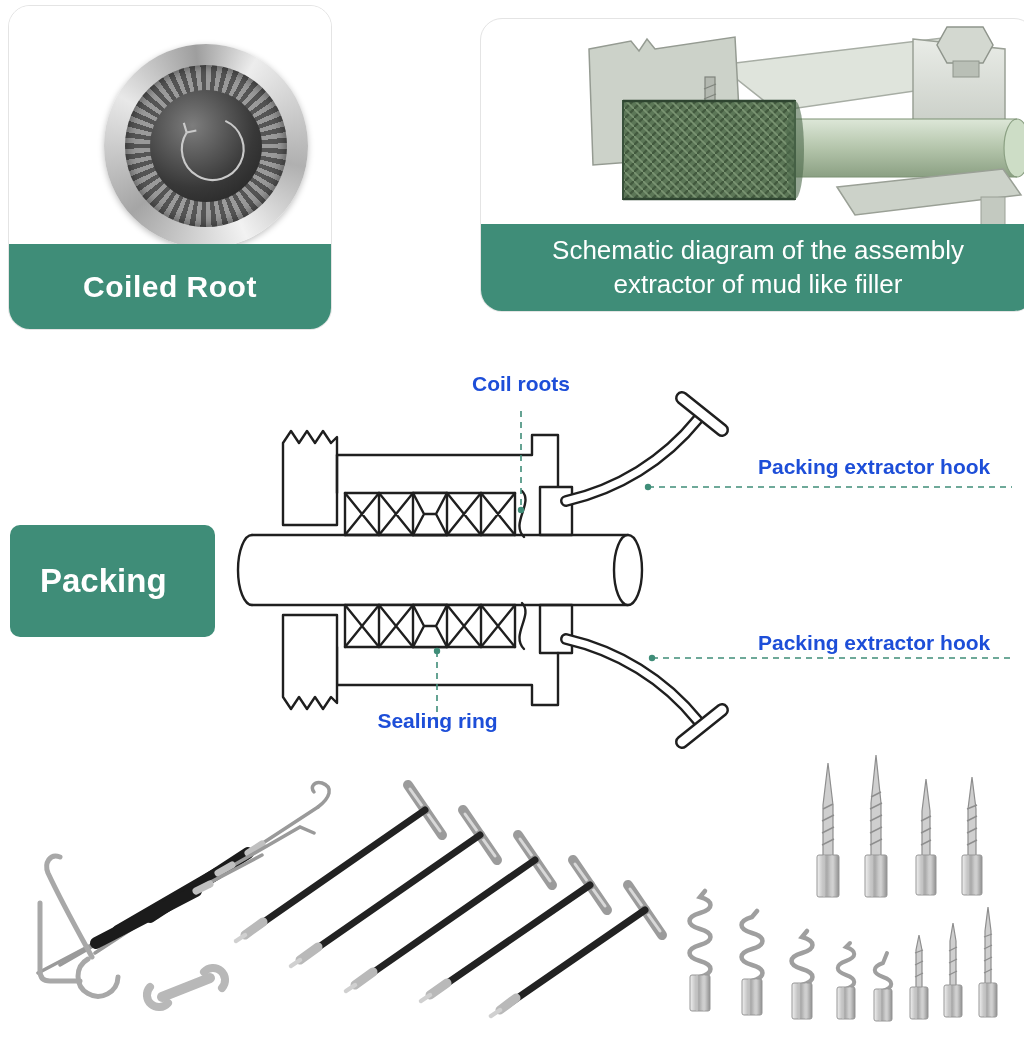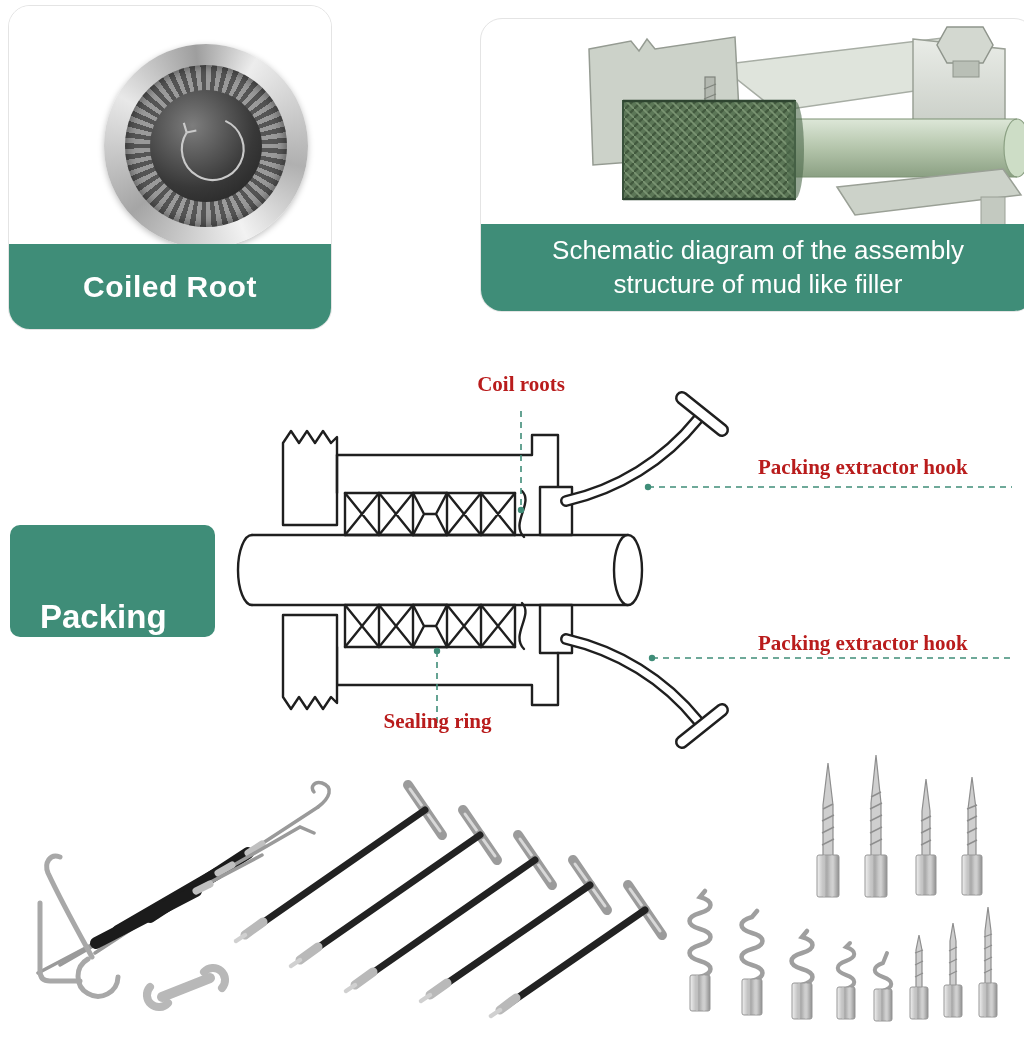--- a/index.html
+++ b/index.html
@@ -26,22 +26,22 @@
     box-shadow: inset 0 0 12px rgba(0,0,0,.55); display:flex; align-items:center; justify-content:center; }
   .ring-core { width:112px; height:112px; border-radius:50%;
     background: radial-gradient(circle at 38% 32%, #7d7d7d, #383838 60%, #1f1f1f);
     display:flex; align-items:center; justify-content:center; }
 
   
   .diagram-area { position:absolute; left:0; top:365px; width:1024px; height:410px; }
   .diagram-svg  { position:absolute; left:0; top:0; }
   .packing-box { position:absolute; left:10px; top:160px; width:205px; height:112px;
     background:var(--accent-green); border-radius:10px; color:#fff; font-size:33px; font-weight:600;
-    display:flex; flex-direction:column; justify-content:flex-end; padding-left:30px; line-height:1.18;gap:20px; }
-  .dlabel { position:absolute; color:#b91c1c; font-size:21px; font-weight:600; white-space:nowrap;font-family:Liberation Serif, serif; }
+    display:flex; flex-direction:column; justify-content:center; padding-left:30px; line-height:1.18;gap:20px; }
+  .dlabel { position:absolute; color:#1d4ed8; font-size:21px; font-weight:600; white-space:nowrap; }
   .lbl-coil     { left:436px; top:7px;  width:170px; text-align:center; }
   .lbl-hook-top { left:758px; top:90px; }
   .lbl-hook-bot { left:758px; top:266px; }
   .lbl-seal     { left:355px; top:344px; width:165px; text-align:center; }
   .leader     { stroke:var(--accent-green); }
   .leader-dot { fill:var(--accent-green); }
 
   
   .tools-svg { position:absolute; left:0; top:745px; }
 </style>
@@ -111,21 +111,21 @@
         <path d="M142,82 H314 M142,180 H314" stroke="#2e4430" stroke-width="2.5" fill="none"></path>
         <ellipse cx="314" cy="131" rx="9" ry="49" fill="#4e6a4c" opacity="0.6"></ellipse>
       </g>
       <g>
         <polygon points="356,168 522,150 540,176 374,196" fill="#ccd2c9" stroke="#9aa096" stroke-width="1.5"></polygon>
         <rect x="500" y="178" width="24" height="30" fill="#c3c9c0" stroke="#9aa096"></rect>
       </g>
     </svg>
     <div class="caption">
       <span>Schematic diagram of the assembly</span>
-      <span>structure of mud like filler</span>
+      <span>extractor of mud like filler</span>
     </div>
   </section>
 
   <section class="diagram-area">
     <svg class="diagram-svg" width="1024" height="410" viewBox="0 0 1024 410">
       <g fill="none" stroke="#1f1f1f" stroke-width="2.4" stroke-linejoin="round" stroke-linecap="round">
 
         <path d="M283,78 L291,66 L299,78 L307,66 L315,78 L323,66 L331,78 L337,72 V160 H283 Z" fill="#fff"></path>
 
         <path d="M337,90 H532 V70 H558 V122"></path>

